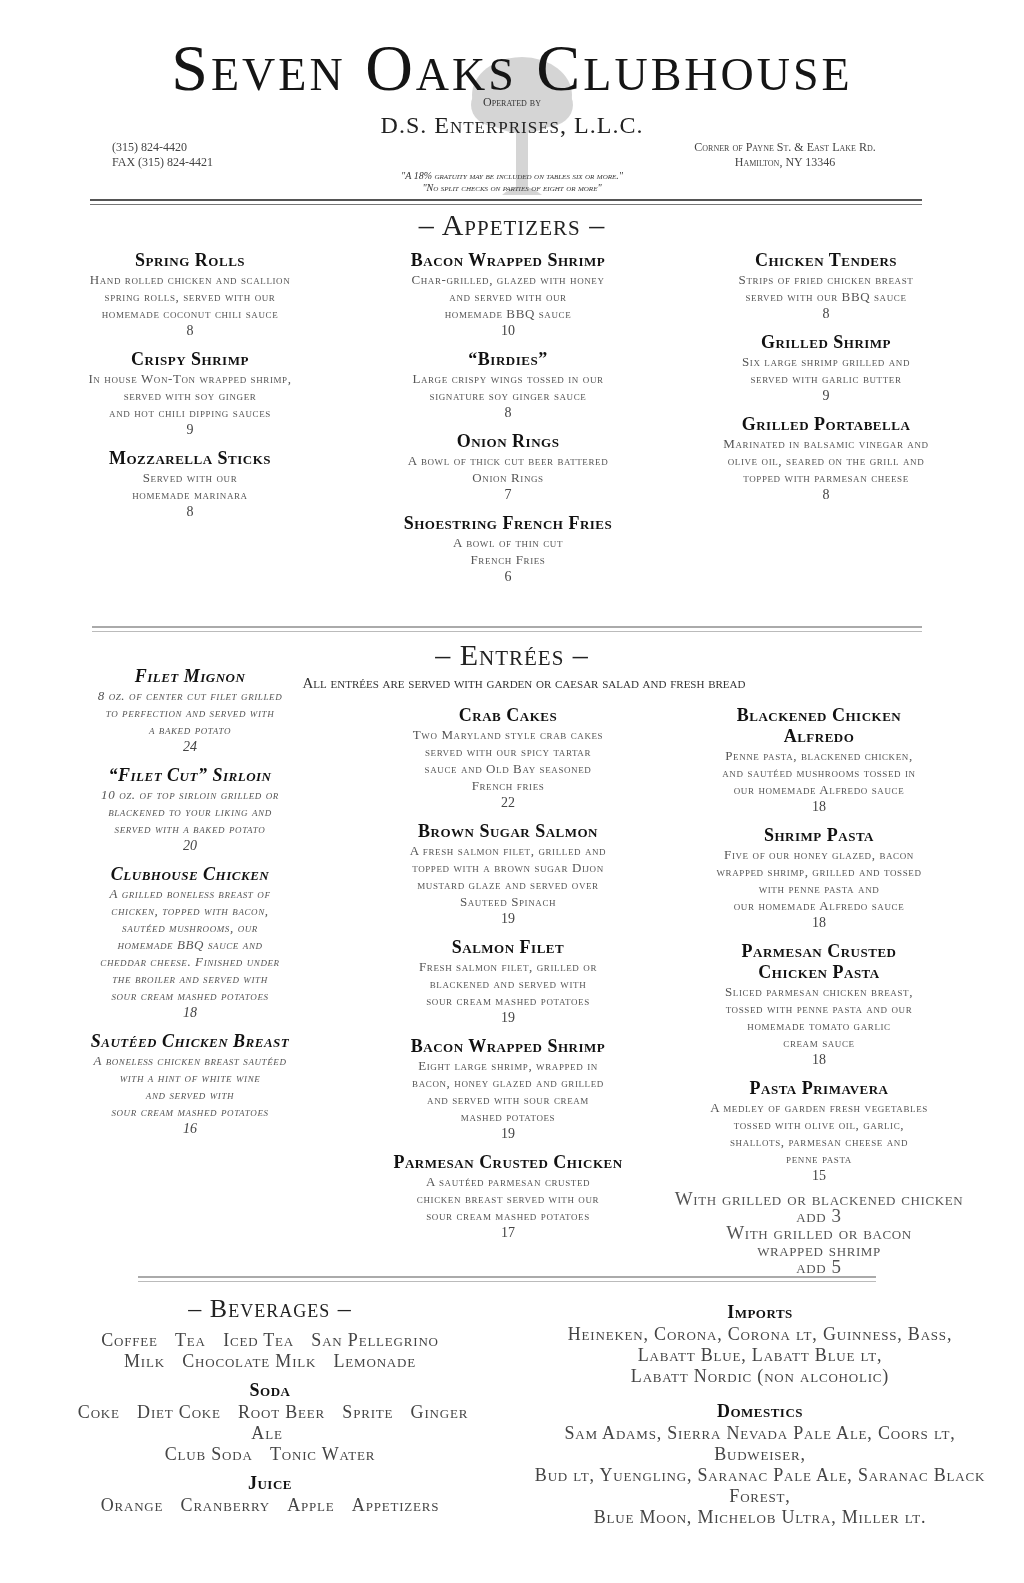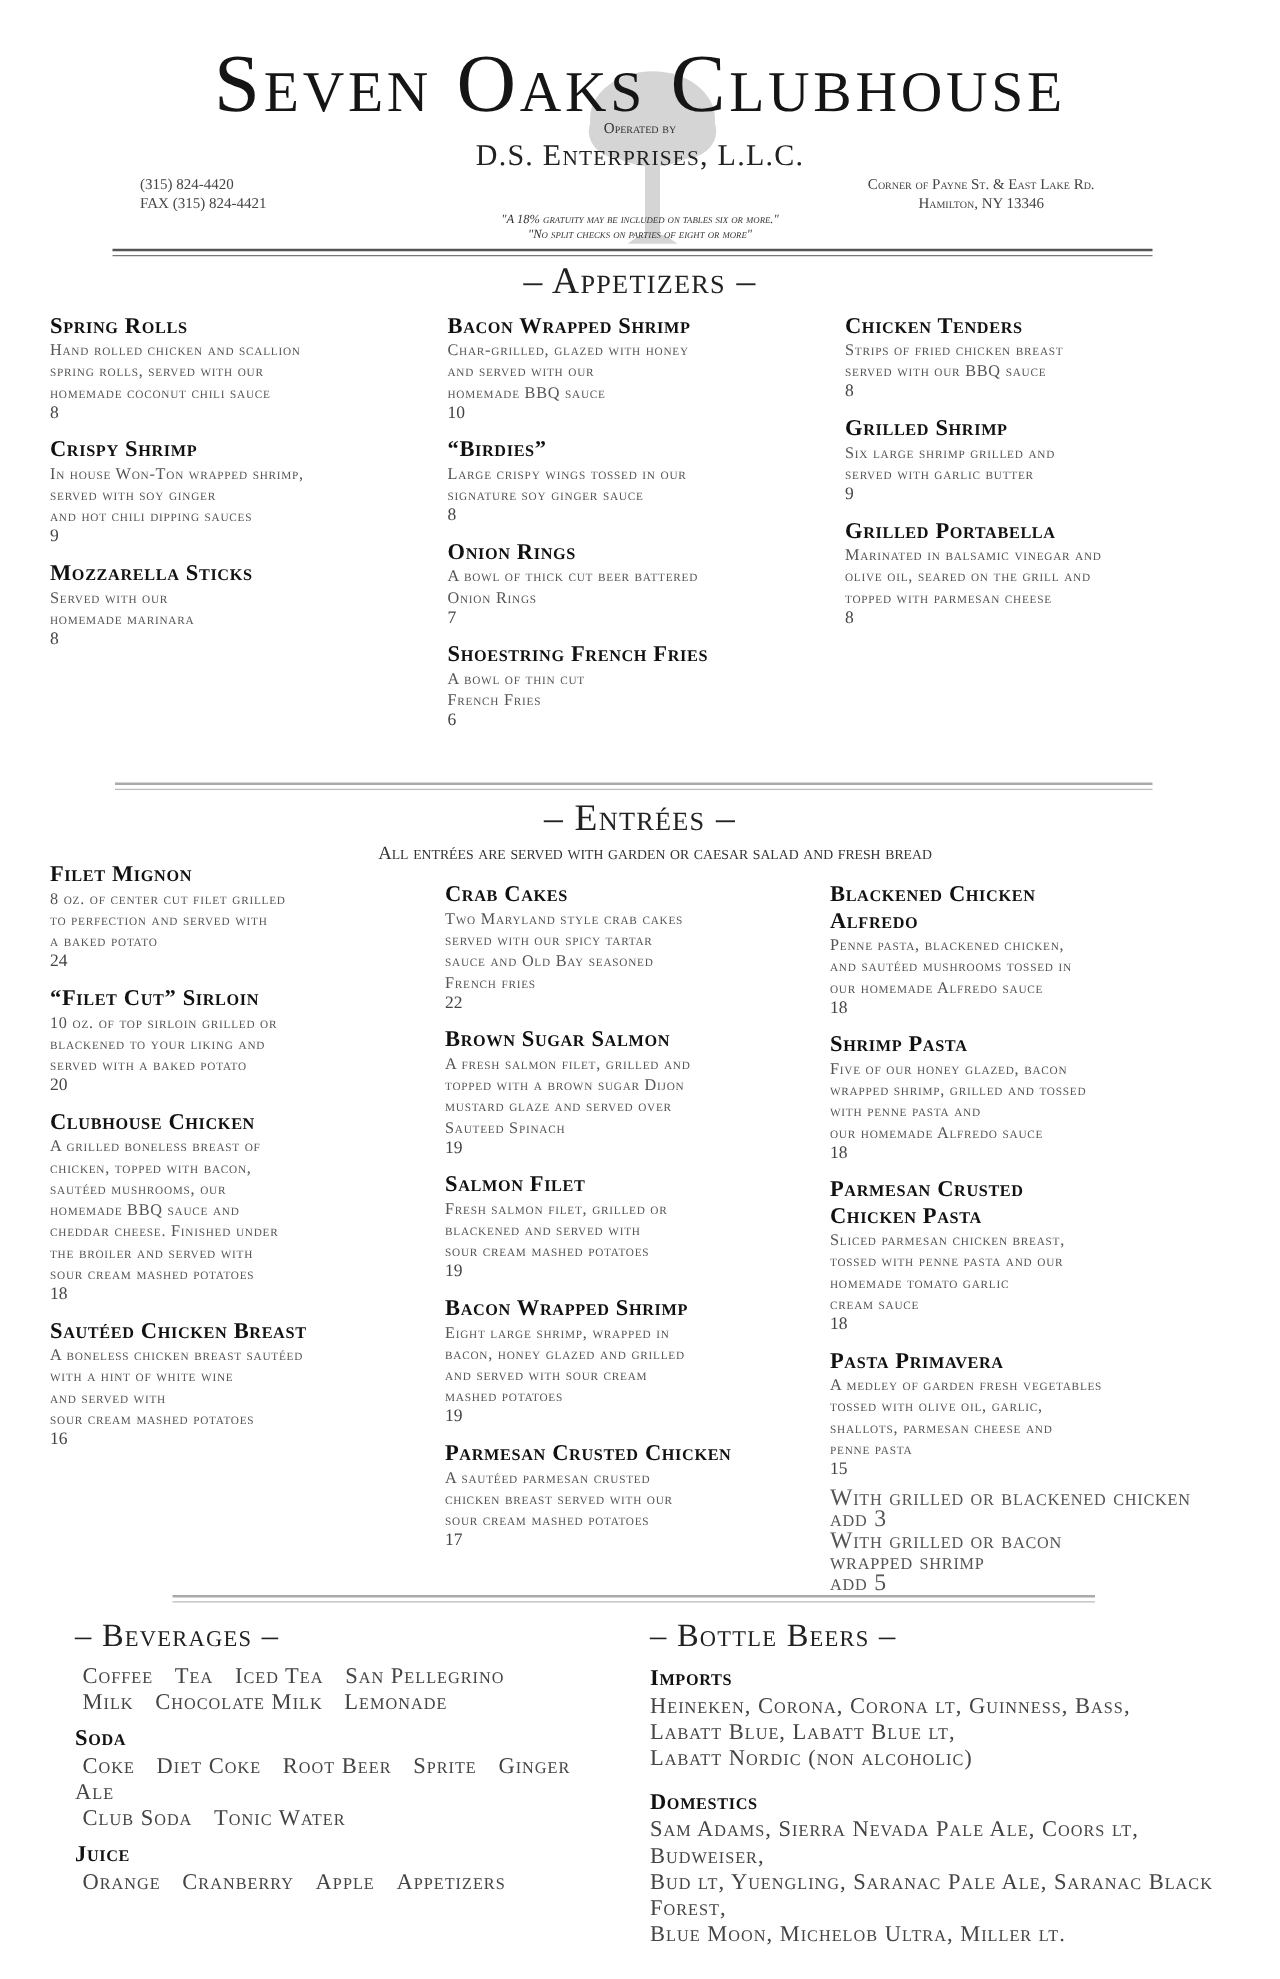--- a/index.html
+++ b/index.html
@@ -17,21 +17,21 @@
   }
   .operated { left: 0; width: 1024px; top: 95px; font-size: 12px; color: #333; font-variant: small-caps; }
   .company { left: 0; width: 1024px; top: 112px; font-size: 24px; color: #222; font-variant: small-caps; letter-spacing: 1px; }
   .phone { left: 112px; width: 160px; top: 140px; font-size: 12px; color: #444; line-height: 15px; text-align: left; }
   .address { left: 640px; width: 290px; top: 140px; font-size: 12px; color: #444; line-height: 15px; text-align: center; font-variant: small-caps; }
   .notes { left: 0; width: 1024px; top: 170px; font-size: 10px; font-style: italic; color: #333; line-height: 12px; font-variant: small-caps; }
   .rule { height: 6px; border-top: 2px solid #555; border-bottom: 1px solid #777; }
   .rule.light { border-top: 2px solid #aaa; border-bottom: 1px solid #bbb; }
   .sec-head { left: 0; width: 1024px; font-size: 30px; color: #222; font-variant: small-caps; letter-spacing: 1px; text-align: center; }
   .sec-sub { left: 12px; width: 1024px; font-size: 15px; color: #333; font-variant: small-caps; text-align: center; }
-  .col { }
+  .col { text-align: center; }
   .item { margin-bottom: 10px; }
   .iname { font-size: 18px; font-weight: bold; color: #111; font-variant: small-caps; letter-spacing: 0.5px; line-height: 21px; }
   .idesc { font-size: 13px; color: #555; font-variant: small-caps; letter-spacing: 0.6px; line-height: 17px; white-space: pre-line; }
   .iprice { font-size: 14px; color: #444; line-height: 17px; }
   .extra { font-size: 19px; color: #555; font-variant: small-caps; letter-spacing: 0.6px; line-height: 17px; white-space: pre-line; }
   .bev-head { font-size: 26px; color: #222; font-variant: small-caps; letter-spacing: 1px; }
   .sub-head { font-size: 18px; font-weight: bold; color: #111; font-variant: small-caps; letter-spacing: 0.5px; line-height: 24px; }
   .list-line { font-size: 18px; color: #444; font-variant: small-caps; letter-spacing: 0.8px; line-height: 21px; }
   .list-line span { margin: 0 6px; }
 </style>
@@ -137,21 +137,21 @@
 topped with parmesan cheese</div>
     <div class="iprice">8</div>
   </div>
 </div>
 
 <div class="abs rule light" style="left:92px; width:830px; top:626px;"></div>
 
 <div class="abs sec-head" style="top:638px;">– Entrées –</div>
 <div class="abs sec-sub" style="top:675px;">All entrées are served with garden or caesar salad and fresh bread</div>
 
-<div class="abs col" style="left:40px; width:300px; top:689px;">
+<div class="abs col" style="left:40px; width:300px; top:666px;font-style:italic;">
   <div class="item">
     <div class="iname">Filet Mignon</div>
     <div class="idesc">8 oz. of center cut filet grilled
 to perfection and served with
 a baked potato</div>
     <div class="iprice">24</div>
   </div>
   <div class="item">
     <div class="iname">“Filet Cut” Sirloin</div>
     <div class="idesc">10 oz. of top sirloin grilled or
@@ -292,21 +292,20 @@
   <div class="sub-head" style="margin-top:6px;">Juice</div>
   <div class="list-line">
     <span>Orange</span>
     <span>Cranberry</span>
     <span>Apple</span>
     <span>Appetizers</span>
   </div>
 </div>
 
 <div class="abs col" style="left:520px; width:480px; top:1294px;">
-  <div class="bev-head">– Bottle Beers –</div>
   <div class="sub-head" style="margin-top:6px;">Imports</div>
   <div class="list-line">Heineken, Corona, Corona lt, Guinness, Bass,</div>
   <div class="list-line">Labatt Blue, Labatt Blue lt,</div>
   <div class="list-line">Labatt Nordic (non alcoholic)</div>
   <div class="sub-head" style="margin-top:12px;">Domestics</div>
   <div class="list-line">Sam Adams, Sierra Nevada Pale Ale, Coors lt, Budweiser,</div>
   <div class="list-line">Bud lt, Yuengling, Saranac Pale Ale, Saranac Black Forest,</div>
   <div class="list-line">Blue Moon, Michelob Ultra, Miller lt.</div>
 </div>
 

